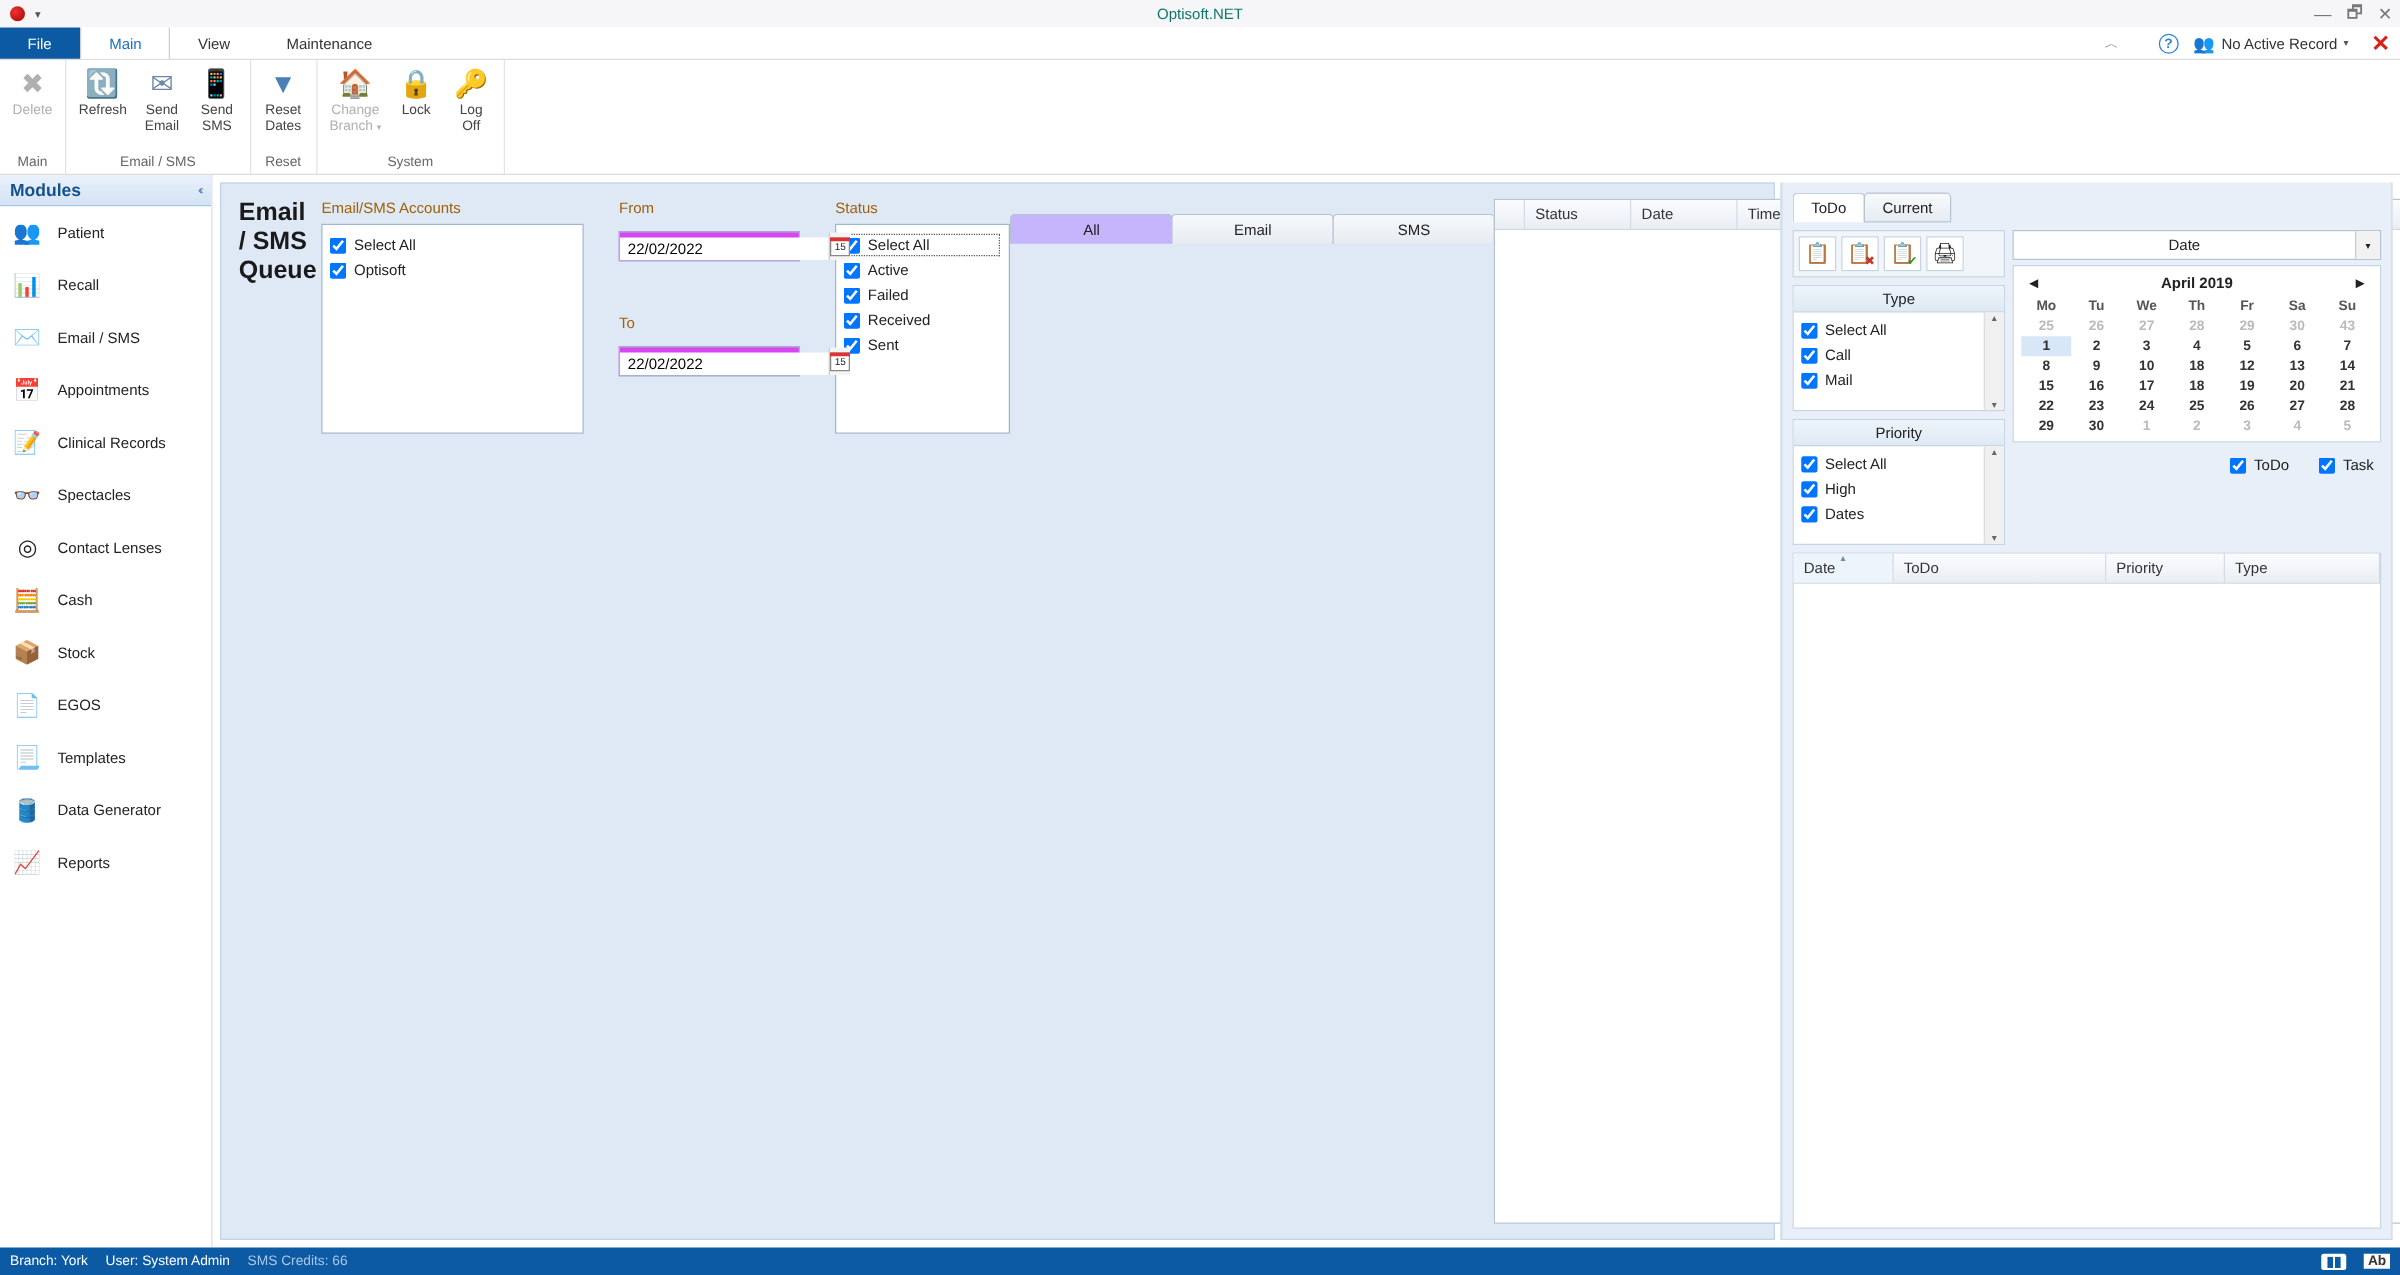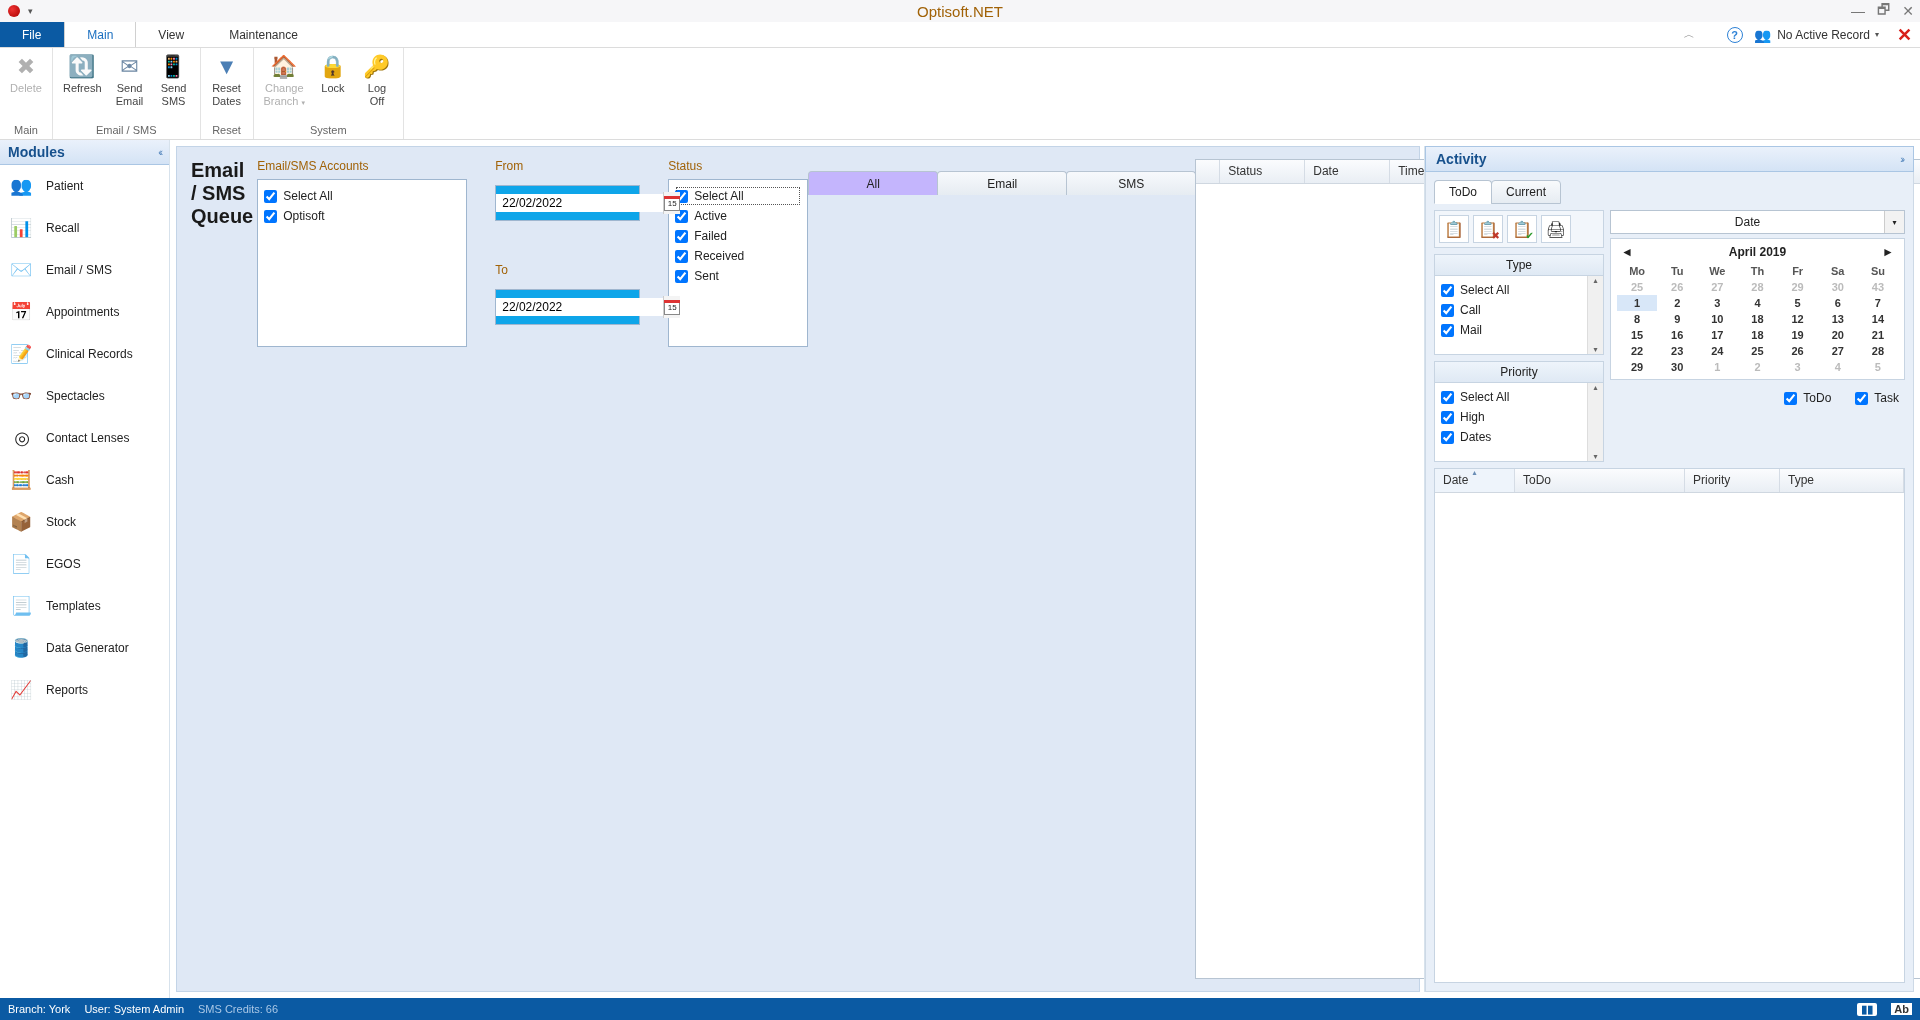--- a/index.html
+++ b/index.html
@@ -1,21 +1,21 @@
 <!DOCTYPE html>
 <html><head>
 <meta charset="utf-8">
 <style>
   * { box-sizing: border-box; margin: 0; padding: 0; }
   body { font-family: "Segoe UI", Tahoma, sans-serif; font-size: 12px; background: #fff; color: #222; width: 1920px; height: 1020px; overflow: hidden; display:flex; flex-direction:column;}
   
   .title-bar { height: 22px; background: #f6f6f8; display: flex; align-items: center; position: relative;}
   .title-bar .app-icon { width: 12px; height: 12px; border-radius: 50%; background: radial-gradient(circle at 35% 35%, #e33, #a00); margin-left: 8px;}
   .title-bar .qat-dd { margin-left: 8px; color:#555; font-size:9px;}
-  .title-bar .title { position: absolute; left: 50%; transform: translateX(-50%); font-size: 15px; color:#a16207;}
+  .title-bar .title { position: absolute; left: 50%; transform: translateX(-50%); font-size: 12px; color:#0f766e;}
   .title-bar .win-btns { position: absolute; right: 6px; display:flex; gap:12px; color:#777; font-size:14px; align-items:center;}
   .title-bar .win-btns span { cursor:pointer; }
   
   .menu-strip { height: 26px; background: #fff; border-bottom:1px solid #dcdcdc; display:flex; align-items:stretch; position:relative;}
   .menu-tab { padding: 0 22px; display:flex; align-items:center; font-size:12px; color:#333; cursor:pointer; border-right:1px solid transparent;}
   .menu-tab.file { background:#0b5aa3; color:#fff;}
   .menu-tab.selected { color:#1a6fc0; border-left:1px solid #d0d0d0; border-right:1px solid #d0d0d0; background:#fff;}
   .menu-right { position: absolute; right: 8px; top:0; height:100%; display:flex; align-items:center; gap:12px;}
   .menu-right .chevron-up { color:#888; font-size:11px; margin-right:20px;}
   .menu-right .help { width:16px; height:16px; border:1.5px solid #2e82d6; border-radius:50%; color:#2e82d6; display:flex; align-items:center; justify-content:center; font-size:11px; font-weight:bold;}
@@ -44,21 +44,21 @@
   
   .main { flex:1; background:#dfe8f5; border:1px solid #c3d4e7; margin:6px 4px 6px 6px; padding:12px 14px; display:flex; flex-direction:row; min-width:0;}
   .main h2 { font-size:20px; font-weight:bold; color:#1a1a1a; margin-bottom:8px;}
   .filter-row { display:flex; gap:28px; align-items:flex-start; padding-left:4px;}
   .filter-col .lab { font-size:12px; color:#a16207; margin-bottom:6px; display:block;}
   .list-box { background:#fff; border:1px solid #9fb6cf; padding:6px; }
   .accounts-box { width:210px; height:168px;}
   .status-box { width:140px; height:168px;}
   .chk-row { display:flex; align-items:center; gap:6px; padding:3px 0; font-size:12px;}
   .chk-row input[type=checkbox]{ width:13px; height:13px;}
-  .date-field { display:flex; align-items:center; background:#0ea5e9; border:1px solid #9fb6cf; width:145px; height:36px;}
+  .date-field { display:flex; align-items:flex-end; background:#d946ef; border:1px solid #9fb6cf; width:145px; height:24px;}
   .date-field input { flex:1; border:none; padding:2px 6px; font-size:12px; outline:none;}
   .date-field .cal-btn { width:24px; height:22px; border-left:1px solid #ccc; display:flex; align-items:center; justify-content:center; background:#f4f4f4; position:relative;}
   .date-field .cal-btn .cal-ico { width:16px;height:15px; border:1px solid #888; background:#fff; font-size:8px; text-align:center; line-height:13px; position:relative;}
   .date-field .cal-btn .cal-ico::before{content:""; position:absolute; top:-1px; left:-1px; right:-1px; height:3px; background:#d33;}
   .dates-col { display:flex; flex-direction:column; gap:6px;}
   .dates-col .gap { height:30px;}
   
   .qtabs { display:flex; margin-top:12px;}
   .qtab { width:130px; height:24px; border:1px solid #b7c4d2; border-bottom:none; background:linear-gradient(#f7f9fc,#e6ecf2); display:flex; align-items:center; justify-content:center; font-size:12px; cursor:pointer; margin-right:-1px; border-radius:4px 4px 0 0;}
   .qtab.active { background:#c4b5fd;}
@@ -333,24 +333,20 @@
         <div class="cell" style="width:55px;">Time</div>
         <div class="cell" style="width:265px;">From</div>
         <div class="cell" style="width:265px;">To</div>
         <div class="cell" style="width:265px;">Subject / Message</div>
         <div class="cell" style="flex:1;">Service</div>
       </div>
     </div>
   </div>
 
   <div class="activity">
-    <div class="activity-head">
-      <h3>Activity</h3>
-      <span class="expand">››</span>
-    </div>
     <div class="activity-body">
       <div class="atabs">
         <div class="atab active">ToDo</div>
         <div class="atab">Current</div>
       </div>
       <div class="tool-row">
         <div class="tool-left">
           <div class="icon-bar">
             <div class="btn">
                 <span>📋</span>

